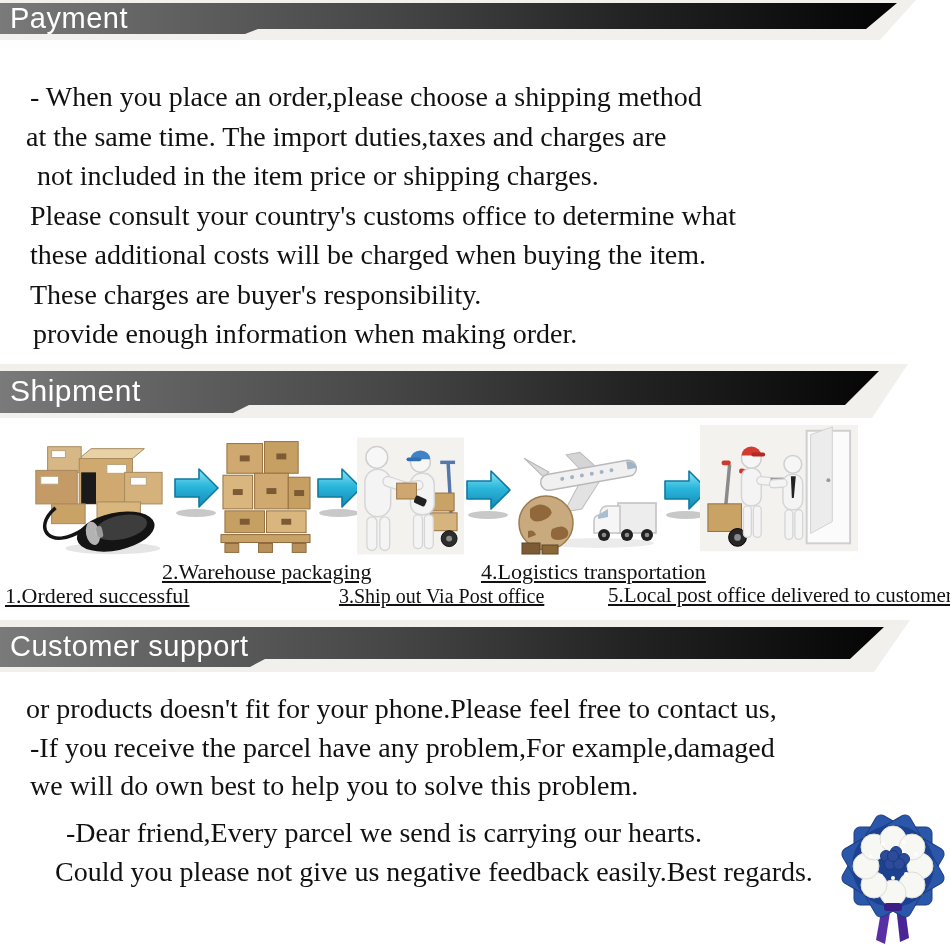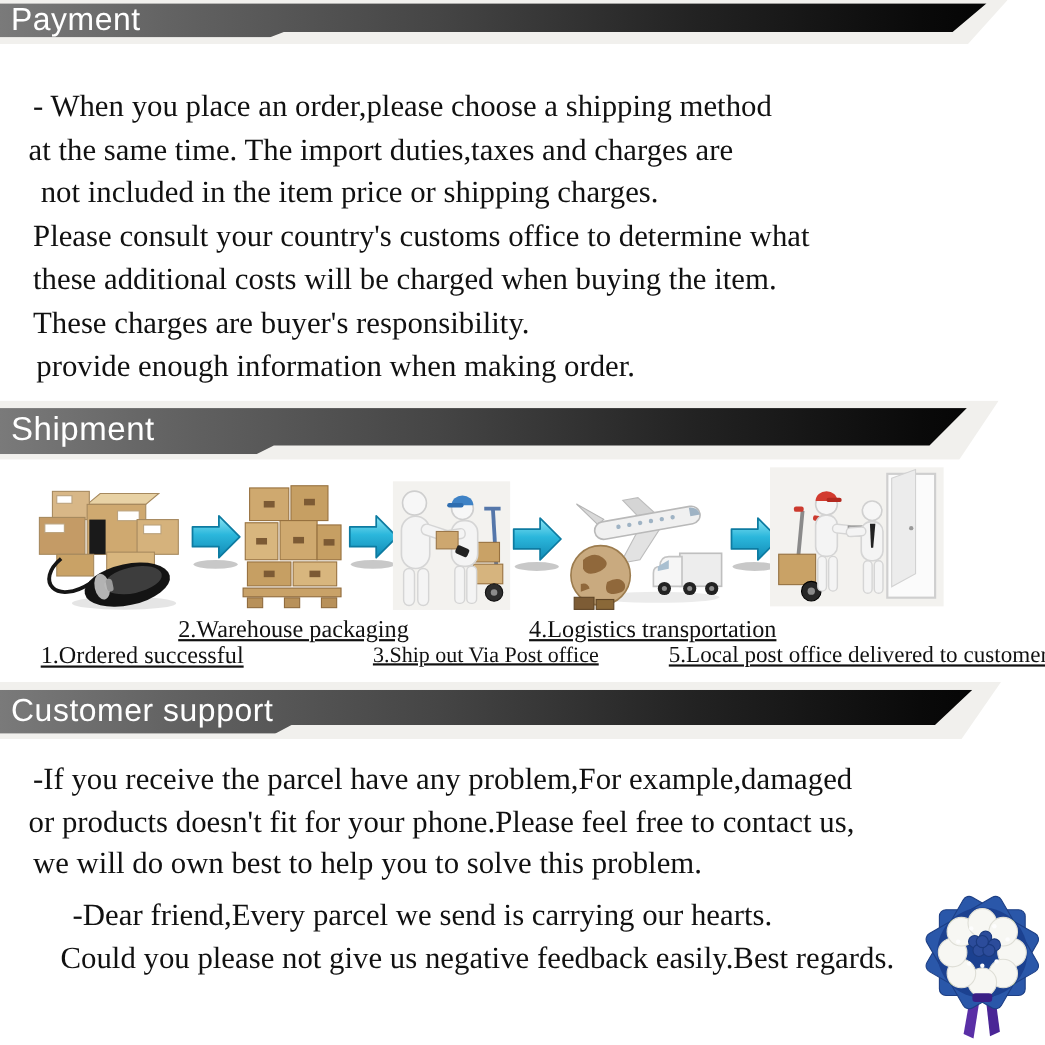--- a/index.html
+++ b/index.html
@@ -221,33 +221,33 @@
     <rect x="84" y="50" width="20" height="36" rx="9" fill="#f4f4f4" stroke="#d5d5d5" stroke-width="1.5"></rect>
     <polygon points="92,52 97,52 95,74 93,74" fill="#222"></polygon>
     <rect x="70" y="56" width="18" height="8" rx="4" transform="rotate(-4 70 56)" fill="#f4f4f4" stroke="#d5d5d5" stroke-width="1.3"></rect>
     <rect x="86" y="86" width="8" height="30" rx="4" fill="#f4f4f4" stroke="#d5d5d5" stroke-width="1.3"></rect>
     <rect x="96" y="86" width="8" height="30" rx="4" fill="#f4f4f4" stroke="#d5d5d5" stroke-width="1.3"></rect>
   </svg>
 </div>
 
 <div class="step-label" style="left:162px;top:559px;font-size:22px;">2.Warehouse packaging</div>
 <div class="step-label" style="left:481px;top:559px;font-size:22px;">4.Logistics transportation</div>
-<div class="step-label" style="left:5px;top:583px;font-size:22px;margin-left:32px;">1.Ordered successful</div>
+<div class="step-label" style="left:5px;top:583px;font-size:22px;">1.Ordered successful</div>
 <div class="step-label" style="left:339px;top:585px;font-size:20px;">3.Ship out Via Post office</div>
 <div class="step-label" style="left:608px;top:583px;font-size:21px;">5.Local post office delivered to customer</div>
 
 <div class="banner" style="top:620px;height:52px;">
   <div class="bg" style="height:52px;clip-path:polygon(0 0,910px 0,874px 52px,0 52px);"></div>
   <div class="fg" style="top:7px;height:40px;clip-path:polygon(0 0,884px 0,850px 32px,265px 32px,250px 40px,0 40px);"></div>
   <div class="label" style="top:7px;font-size:29px;line-height:38px;">Customer support</div>
 </div>
 
 <div class="para" style="top:690px;">
+  <div class="sup-line pl26">or products doesn't fit for your phone.Please feel free to contact us,</div>
   <div class="sup-line pl30">-If you receive the parcel have any problem,For example,damaged</div>
-  <div class="sup-line pl26">or products doesn't fit for your phone.Please feel free to contact us,</div>
   <div class="sup-line pl30">we will do own best to help you to solve this problem.</div>
 </div>
 <div class="para" style="top:814px;margin-left:40px;">
   <div class="sup-line pl26">-Dear friend,Every parcel we send is carrying our hearts.</div>
   <div class="sup-line pl5">Could you please not give us negative feedback easily.Best regards.</div>
 </div>
 
 <div class="abs" style="left:836px;top:806px;">
   <svg width="114" height="142" viewBox="0 0 114 142">
     <polygon points="46,100 55,100 49,138 40,134" fill="#5a2fa6"></polygon>

